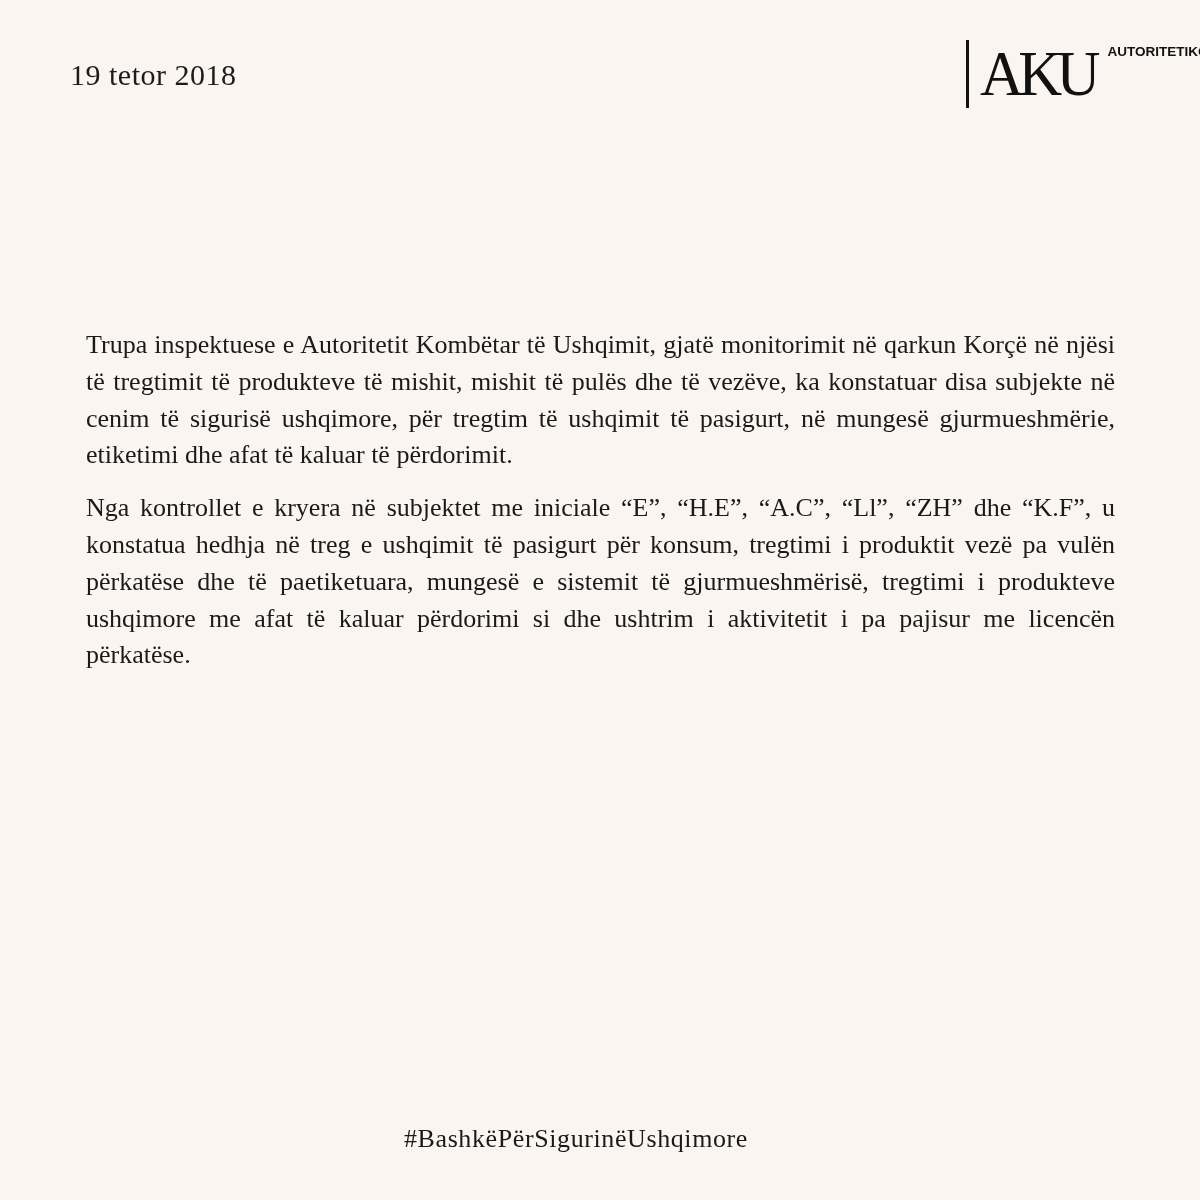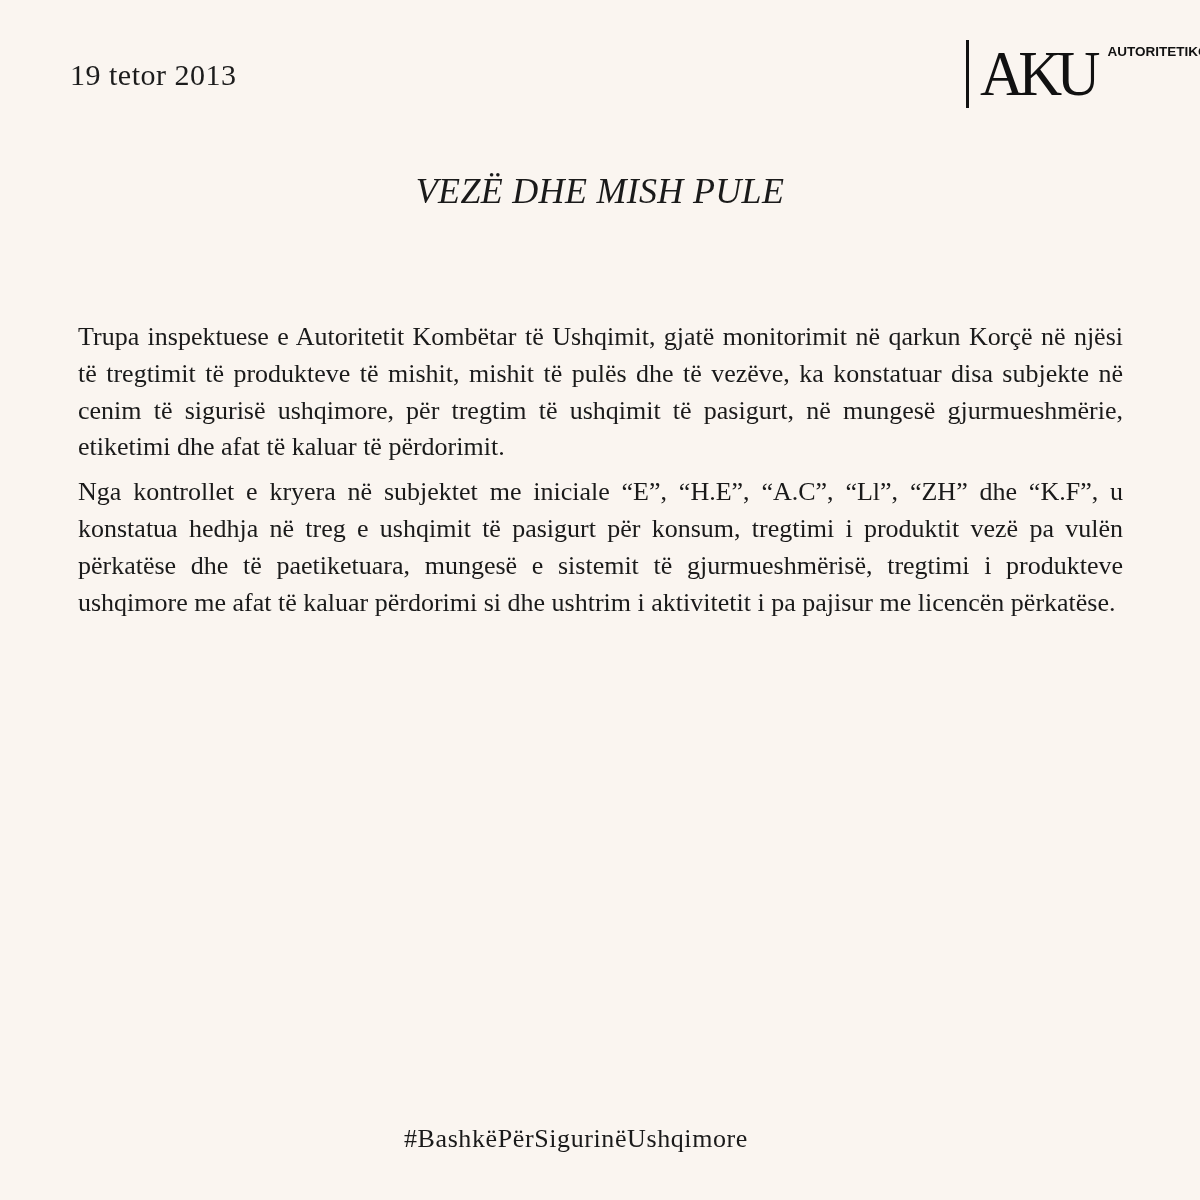--- a/index.html
+++ b/index.html
@@ -75,54 +75,53 @@
       left: 70px;
       width: 1061px;
       top: 311px;
       font-family: "Liberation Serif", "DejaVu Serif", serif;
       font-size: 26px;
       line-height: 36.8px;
       color: #1a1a1a;
       text-align: justify;
     }
     .body p {
-      margin: 8px;
+      margin: 16px;
     }
     .body p.last-para {
       text-align: justify;
     }
     .hashtag {
       position: absolute;
       left: 0;
       width: 1152px;
       top: 1124px;
       text-align: center;
       font-family: "Liberation Serif", "DejaVu Serif", serif;
       font-size: 26px;
       color: #1a1a1a;
       letter-spacing: 0.6px;
     }
   </style>
 </head>
 <body>
 
-<div class="date">19 tetor 2013</div>
+<div class="date">19 tetor 2018</div>
 
 <div class="logo">
   <div class="logo-bar"></div>
   <div class="logo-mark">AKU</div>
   <div class="logo-text">
     <span>AUTORITETI</span>
     <span>KOMBETAR</span>
     <span>I USHQIMIT</span>
   </div>
 </div>
 
 <h1 class="title" style="margin:0;font-weight:normal;">
-  <span>VEZË DHE MISH PULE</span>
 </h1>
 
 <div class="body">
   <p>Trupa inspektuese e Autoritetit Kombëtar të Ushqimit, gjatë monitorimit në qarkun Korçë në njësi të tregtimit të produkteve të mishit, mishit të pulës dhe të vezëve, ka konstatuar disa subjekte në cenim të sigurisë ushqimore, për tregtim të ushqimit të pasigurt, në mungesë gjurmueshmërie, etiketimi dhe afat të kaluar të përdorimit.</p>
   <p>Nga kontrollet e kryera në subjektet me iniciale “E”, “H.E”, “A.C”, “Ll”, “ZH” dhe “K.F”, u konstatua hedhja në treg e ushqimit të pasigurt për konsum, tregtimi i produktit vezë pa vulën përkatëse dhe të paetiketuara, mungesë e sistemit të gjurmueshmërisë, tregtimi i produkteve ushqimore me afat të kaluar përdorimi si dhe ushtrim i aktivitetit i pa pajisur me licencën përkatëse.</p>
 </div>
 
 <div class="hashtag">#BashkëPërSigurinëUshqimore</div>
 
 </body></html>

